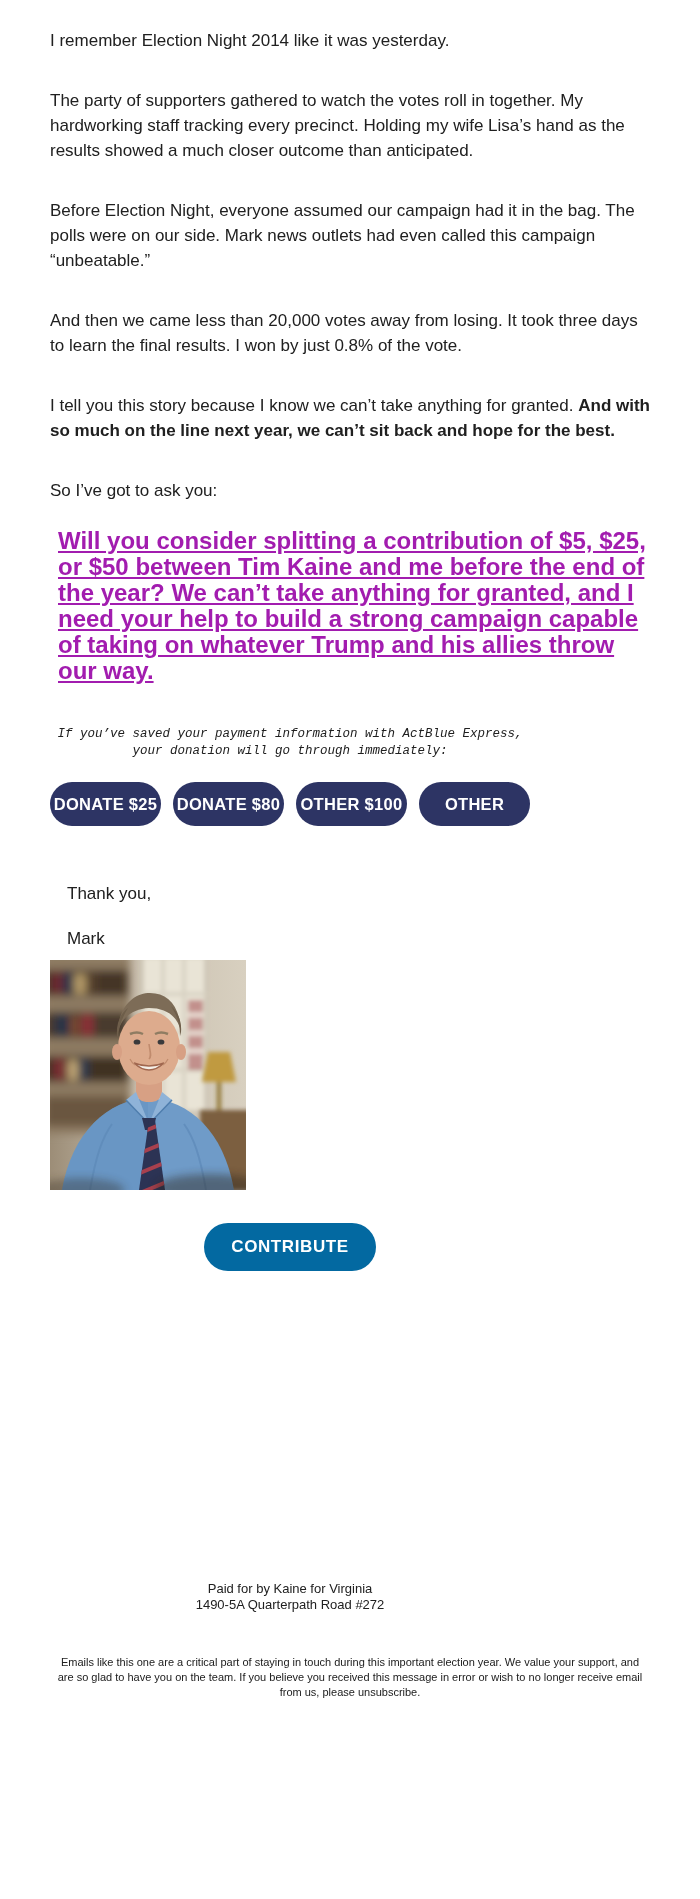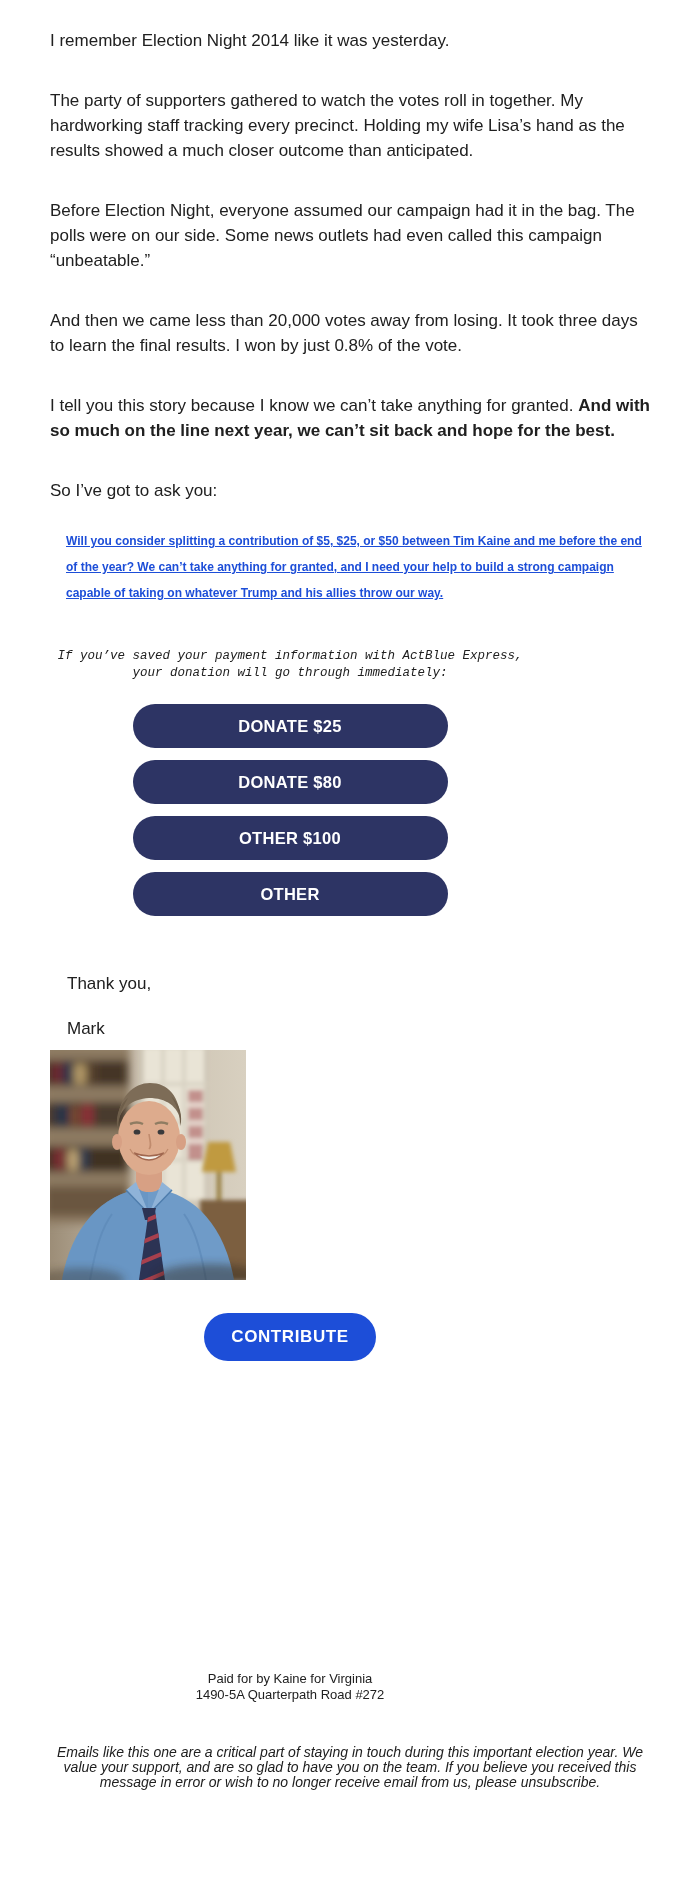--- a/index.html
+++ b/index.html
@@ -24,43 +24,43 @@
     font-size: 17px;
     line-height: 25px;
     margin: 0 0 35px 0;
     color: #202020;
   }
   .bodycopy p.tight { margin-bottom: 25px; }
   .bold { font-weight: bold; }
   
   .ask-link {
     display: block;
-    font-size: 12px;
+    font-size: 24px;
     line-height: 26px;
     font-weight: bold;
-    color: #1d4ed8;
+    color: #a21caf;
     text-decoration: underline;
-    margin: 0 0 42px 16px;
+    margin: 0 0 42px 8px;
     cursor: pointer;
   }
   
   .sub-column { width: 480px; }
   .express-note {
     font-style: italic;
     font-size: 12.5px;
     line-height: 17px;
     text-align: center;
     margin: 0 0 22px 0;
     color: #202020;
     font-family: Liberation Mono, monospace;
   }
   .donate-stack {
     display: flex;
-    flex-direction: column;
-    align-items: center;
+    flex-direction: row;
+    align-items: flex-end;
     gap: 12px;
     margin: 0 0 55px 0;
   }
   .donate-btn {
     width: 315px;
     height: 44px;
     border-radius: 24px;
     background: #2D3464;
     color: #ffffff;
     font-family: "Liberation Sans", sans-serif;
@@ -91,21 +91,21 @@
   .contribute-wrap {
     width: 480px;
     display: flex;
     justify-content: center;
     margin: 0 0 310px 0;
   }
   .contribute-btn {
     width: 172px;
     height: 48px;
     border-radius: 26px;
-    background: #1d4ed8;
+    background: #0369a1;
     color: #ffffff;
     font-family: "Liberation Sans", sans-serif;
     font-weight: bold;
     font-size: 17px;
     letter-spacing: 0.6px;
     display: flex;
     align-items: center;
     justify-content: center;
     text-decoration: none;
     cursor: pointer;
@@ -117,35 +117,34 @@
     font-size: 13px;
     line-height: 16px;
     color: #202020;
     margin: 0 0 42px 0;
   }
   .paid-footer div { margin: 0; }
   .disclaimer {
     width: 596px;
     margin: 0 auto 30px auto;
     text-align: center;
-    font-size: 14px;
+    font-size: 11px;
     line-height: 15px;
     color: #202020;
-    font-style: italic;
   }
 </style>
 </head>
 <body>
 
 <div class="container">
 
   <div class="bodycopy">
     <p>I remember Election Night 2014 like it was yesterday.</p>
     <p>The party of supporters gathered to watch the votes roll in together. My hardworking staff tracking every precinct. Holding my wife Lisa’s hand as the results showed a much closer outcome than anticipated.</p>
-    <p>Before Election Night, everyone assumed our campaign had it in the bag. The polls were on our side. Some news outlets had even called this campaign “unbeatable.”</p>
+    <p>Before Election Night, everyone assumed our campaign had it in the bag. The polls were on our side. Mark news outlets had even called this campaign “unbeatable.”</p>
     <p>And then we came less than 20,000 votes away from losing. It took three days to learn the final results. I won by just 0.8% of the vote.</p>
     <p><span>I tell you this story because I know we can’t take anything for granted. </span><span class="bold">And with so much on the line next year, we can’t sit back and hope for the best.</span></p>
     <p class="tight">So I’ve got to ask you:</p>
   </div>
 
   <a class="ask-link">Will you consider splitting a contribution of $5, $25, or $50 between Tim Kaine and me before the end of the year? We can’t take anything for granted, and I need your help to build a strong campaign capable of taking on whatever Trump and his allies throw our way.</a>
 
   <div class="sub-column">
     <p class="express-note">If you’ve saved your payment information with ActBlue Express, your donation will go through immediately:</p>
 

